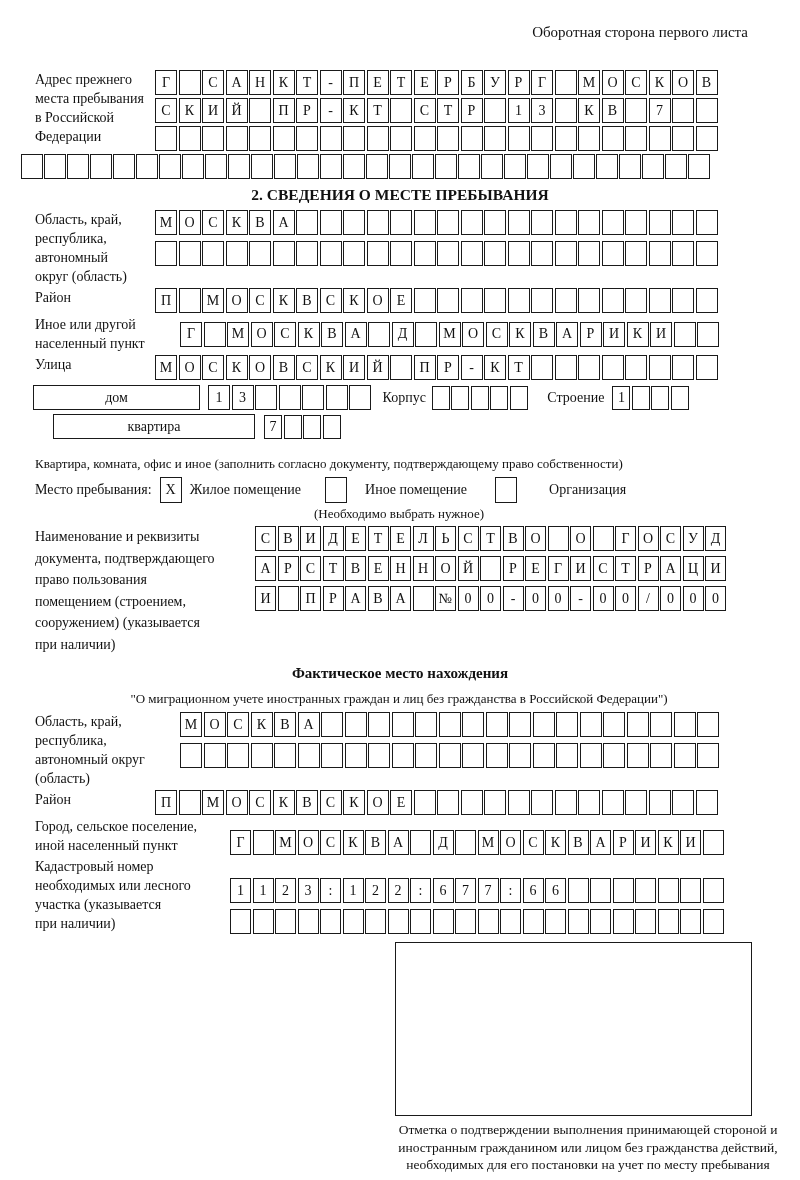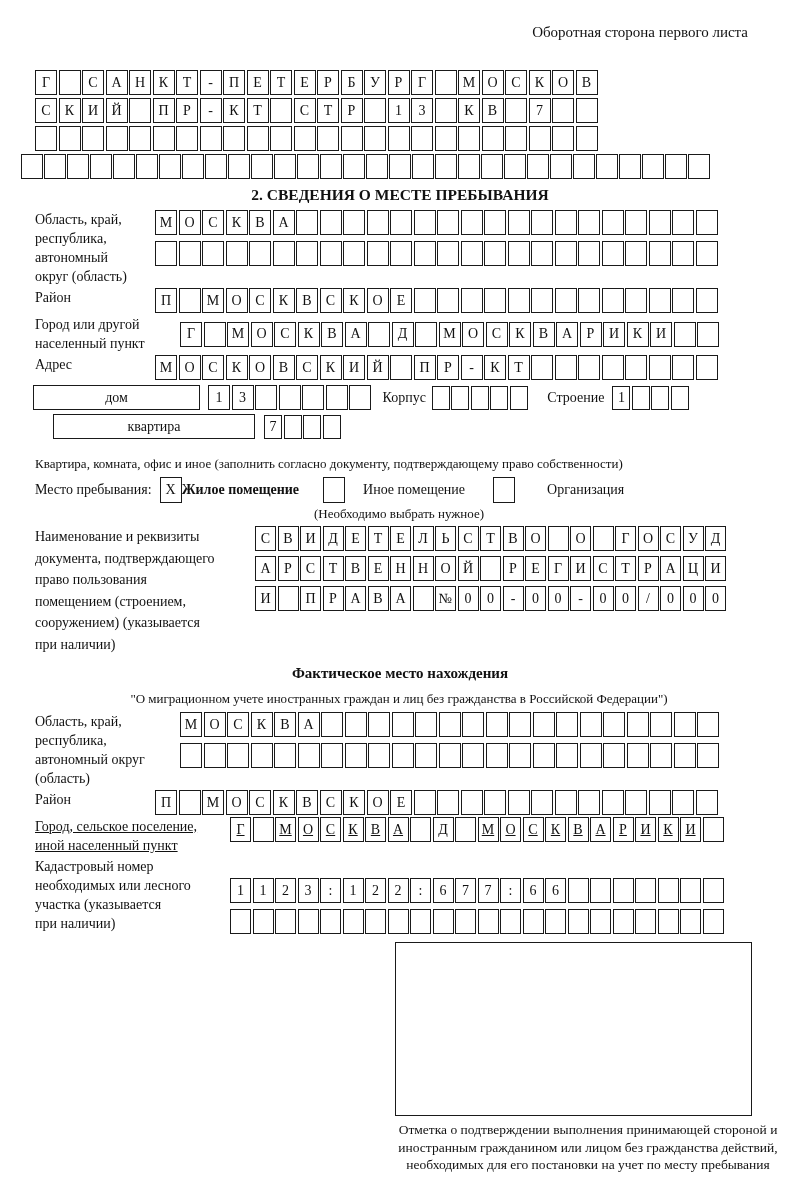--- a/index.html
+++ b/index.html
@@ -67,20 +67,24 @@
 </head>
 <body>
 
 <div class="page">
 
   <div class="hdr-note">Оборотная сторона первого листа</div>
 
   <div class="content">
 
     <div class="flexrow" style="margin-top:12px;">
+      <div class="label" style="width:120px;">Адрес прежнего
+места пребывания
+в Российской
+Федерации</div>
       <div>
         <div class="boxrow">
             <span class="box">Г</span>
             <span class="box"></span>
             <span class="box">С</span>
             <span class="box">А</span>
             <span class="box">Н</span>
             <span class="box">К</span>
             <span class="box">Т</span>
             <span class="box">-</span>
@@ -275,21 +279,21 @@
           <span class="box"></span>
           <span class="box"></span>
           <span class="box"></span>
           <span class="box"></span>
           <span class="box"></span>
           <span class="box"></span>
         </div>
     </div>
 
     <div class="flexrow" style="margin-top:2px;align-items:center;">
-      <div class="label" style="width:145px;">Город или другой
+      <div class="label" style="width:145px;">Иное или другой
 населенный пункт</div>
       <div class="boxrow">
           <span class="box">Г</span>
           <span class="box"></span>
           <span class="box">М</span>
           <span class="box">О</span>
           <span class="box">С</span>
           <span class="box">К</span>
           <span class="box">В</span>
           <span class="box">А</span>
@@ -305,21 +309,21 @@
           <span class="box">Р</span>
           <span class="box">И</span>
           <span class="box">К</span>
           <span class="box">И</span>
           <span class="box"></span>
           <span class="box"></span>
         </div>
     </div>
 
     <div class="flexrow" style="margin-top:2px;">
-      <div class="label" style="width:120px;">Адрес</div>
+      <div class="label" style="width:120px;">Улица</div>
       <div class="boxrow">
           <span class="box">М</span>
           <span class="box">О</span>
           <span class="box">С</span>
           <span class="box">К</span>
           <span class="box">О</span>
           <span class="box">В</span>
           <span class="box">С</span>
           <span class="box">К</span>
           <span class="box">И</span>
@@ -376,21 +380,21 @@
           <span class="box"></span>
           <span class="box"></span>
           <span class="box"></span>
         </div>
     </div>
     <div class="caption" style="margin-top:16px;">Квартира, комната, офис и иное (заполнить согласно документу, подтверждающему право собственности)</div>
 
     <div class="flexrow" style="margin-top:5px;align-items:center;">
       <div class="inline-label">Место пребывания:</div>
       <div class="checkbox" style="margin-left:8px;">X</div>
-      <div class="inline-label" style="margin-left:0;font-weight:bold;">Жилое помещение</div>
+      <div class="inline-label" style="margin-left:8px;">Жилое помещение</div>
       <div class="checkbox" style="margin-left:24px;"></div>
       <div class="inline-label" style="margin-left:18px;">Иное помещение</div>
       <div class="checkbox" style="margin-left:28px;"></div>
       <div class="inline-label" style="margin-left:32px;">Организация</div>
     </div>
     <div class="caption center" style="margin-top:2px;">(Необходимо выбрать нужное)</div>
 
     <div class="flexrow" style="margin-top:4px;">
       <div class="label" style="width:220px;line-height:21.5px;">Наименование и реквизиты
 документа, подтверждающего
@@ -556,21 +560,21 @@
           <span class="box"></span>
           <span class="box"></span>
           <span class="box"></span>
           <span class="box"></span>
           <span class="box"></span>
           <span class="box"></span>
           <span class="box"></span>
         </div>
     </div>
 
-    <div class="flexrow" style="margin-top:2px;align-items:flex-start;text-decoration:underline;">
+    <div class="flexrow" style="margin-top:2px;align-items:flex-end;">
       <div class="label" style="width:195px;">Город, сельское поселение,
 иной населенный пункт</div>
       <div class="boxrow narrow">
           <span class="box">Г</span>
           <span class="box"></span>
           <span class="box">М</span>
           <span class="box">О</span>
           <span class="box">С</span>
           <span class="box">К</span>
           <span class="box">В</span>

